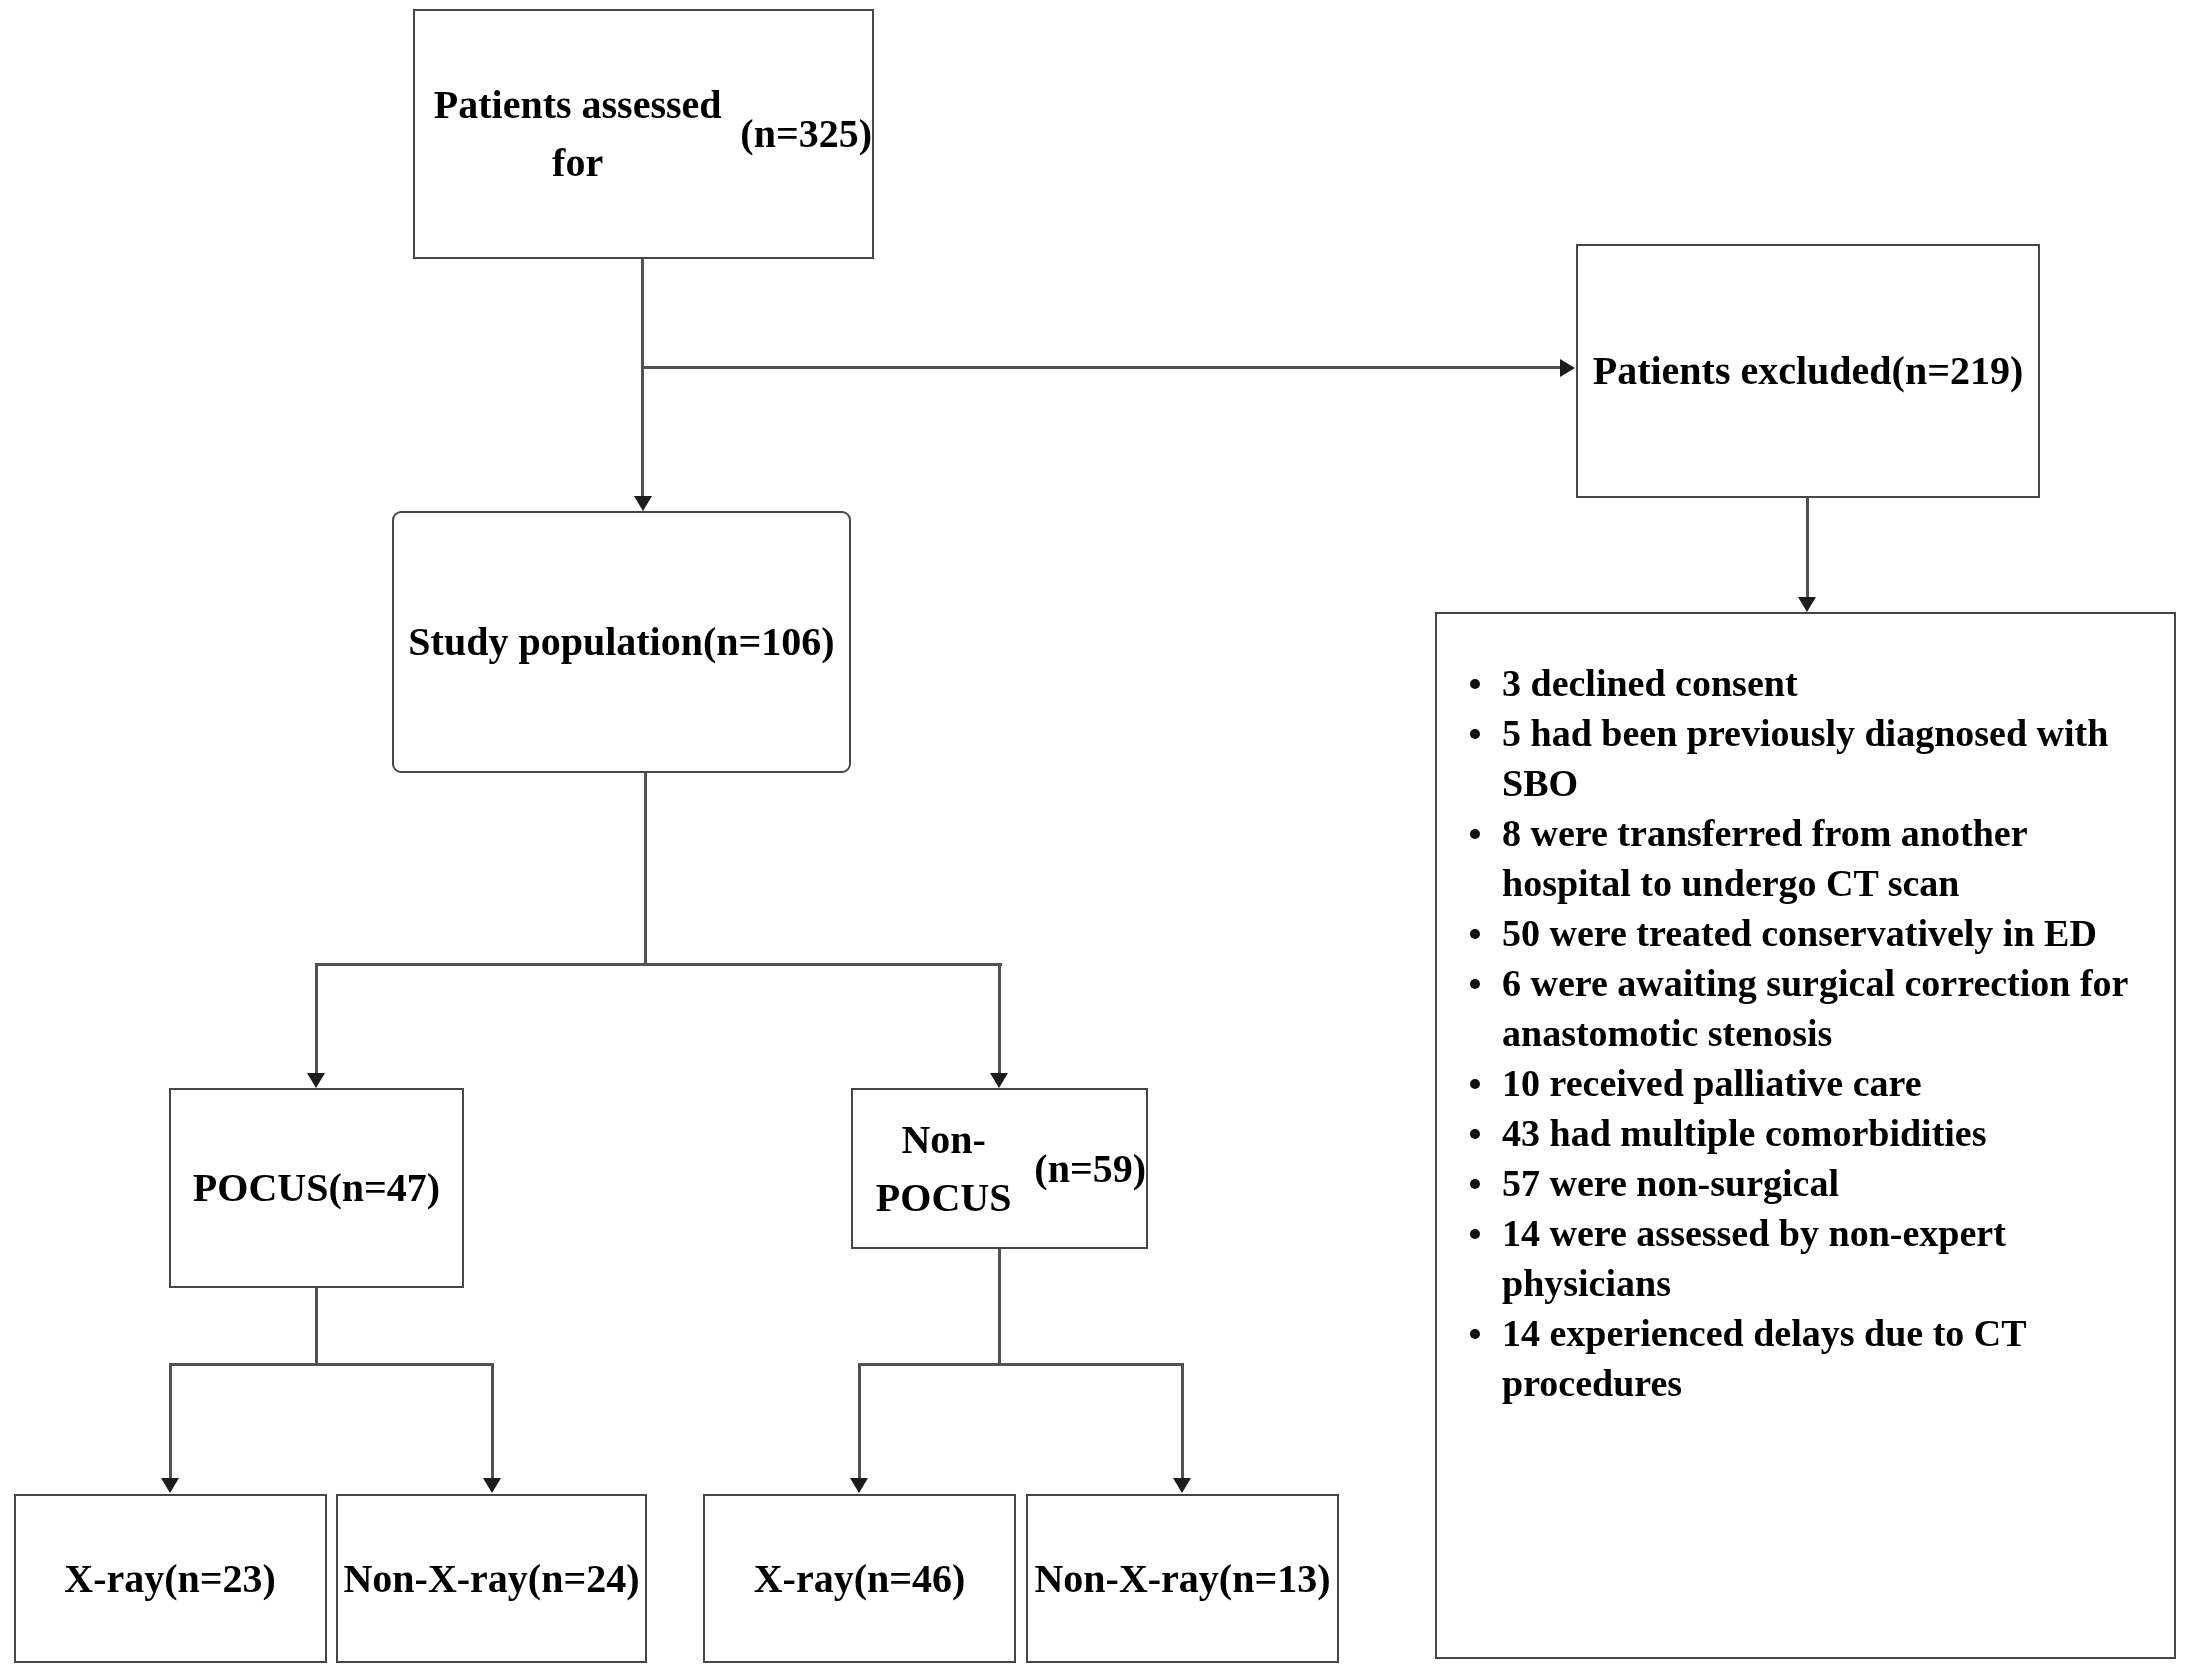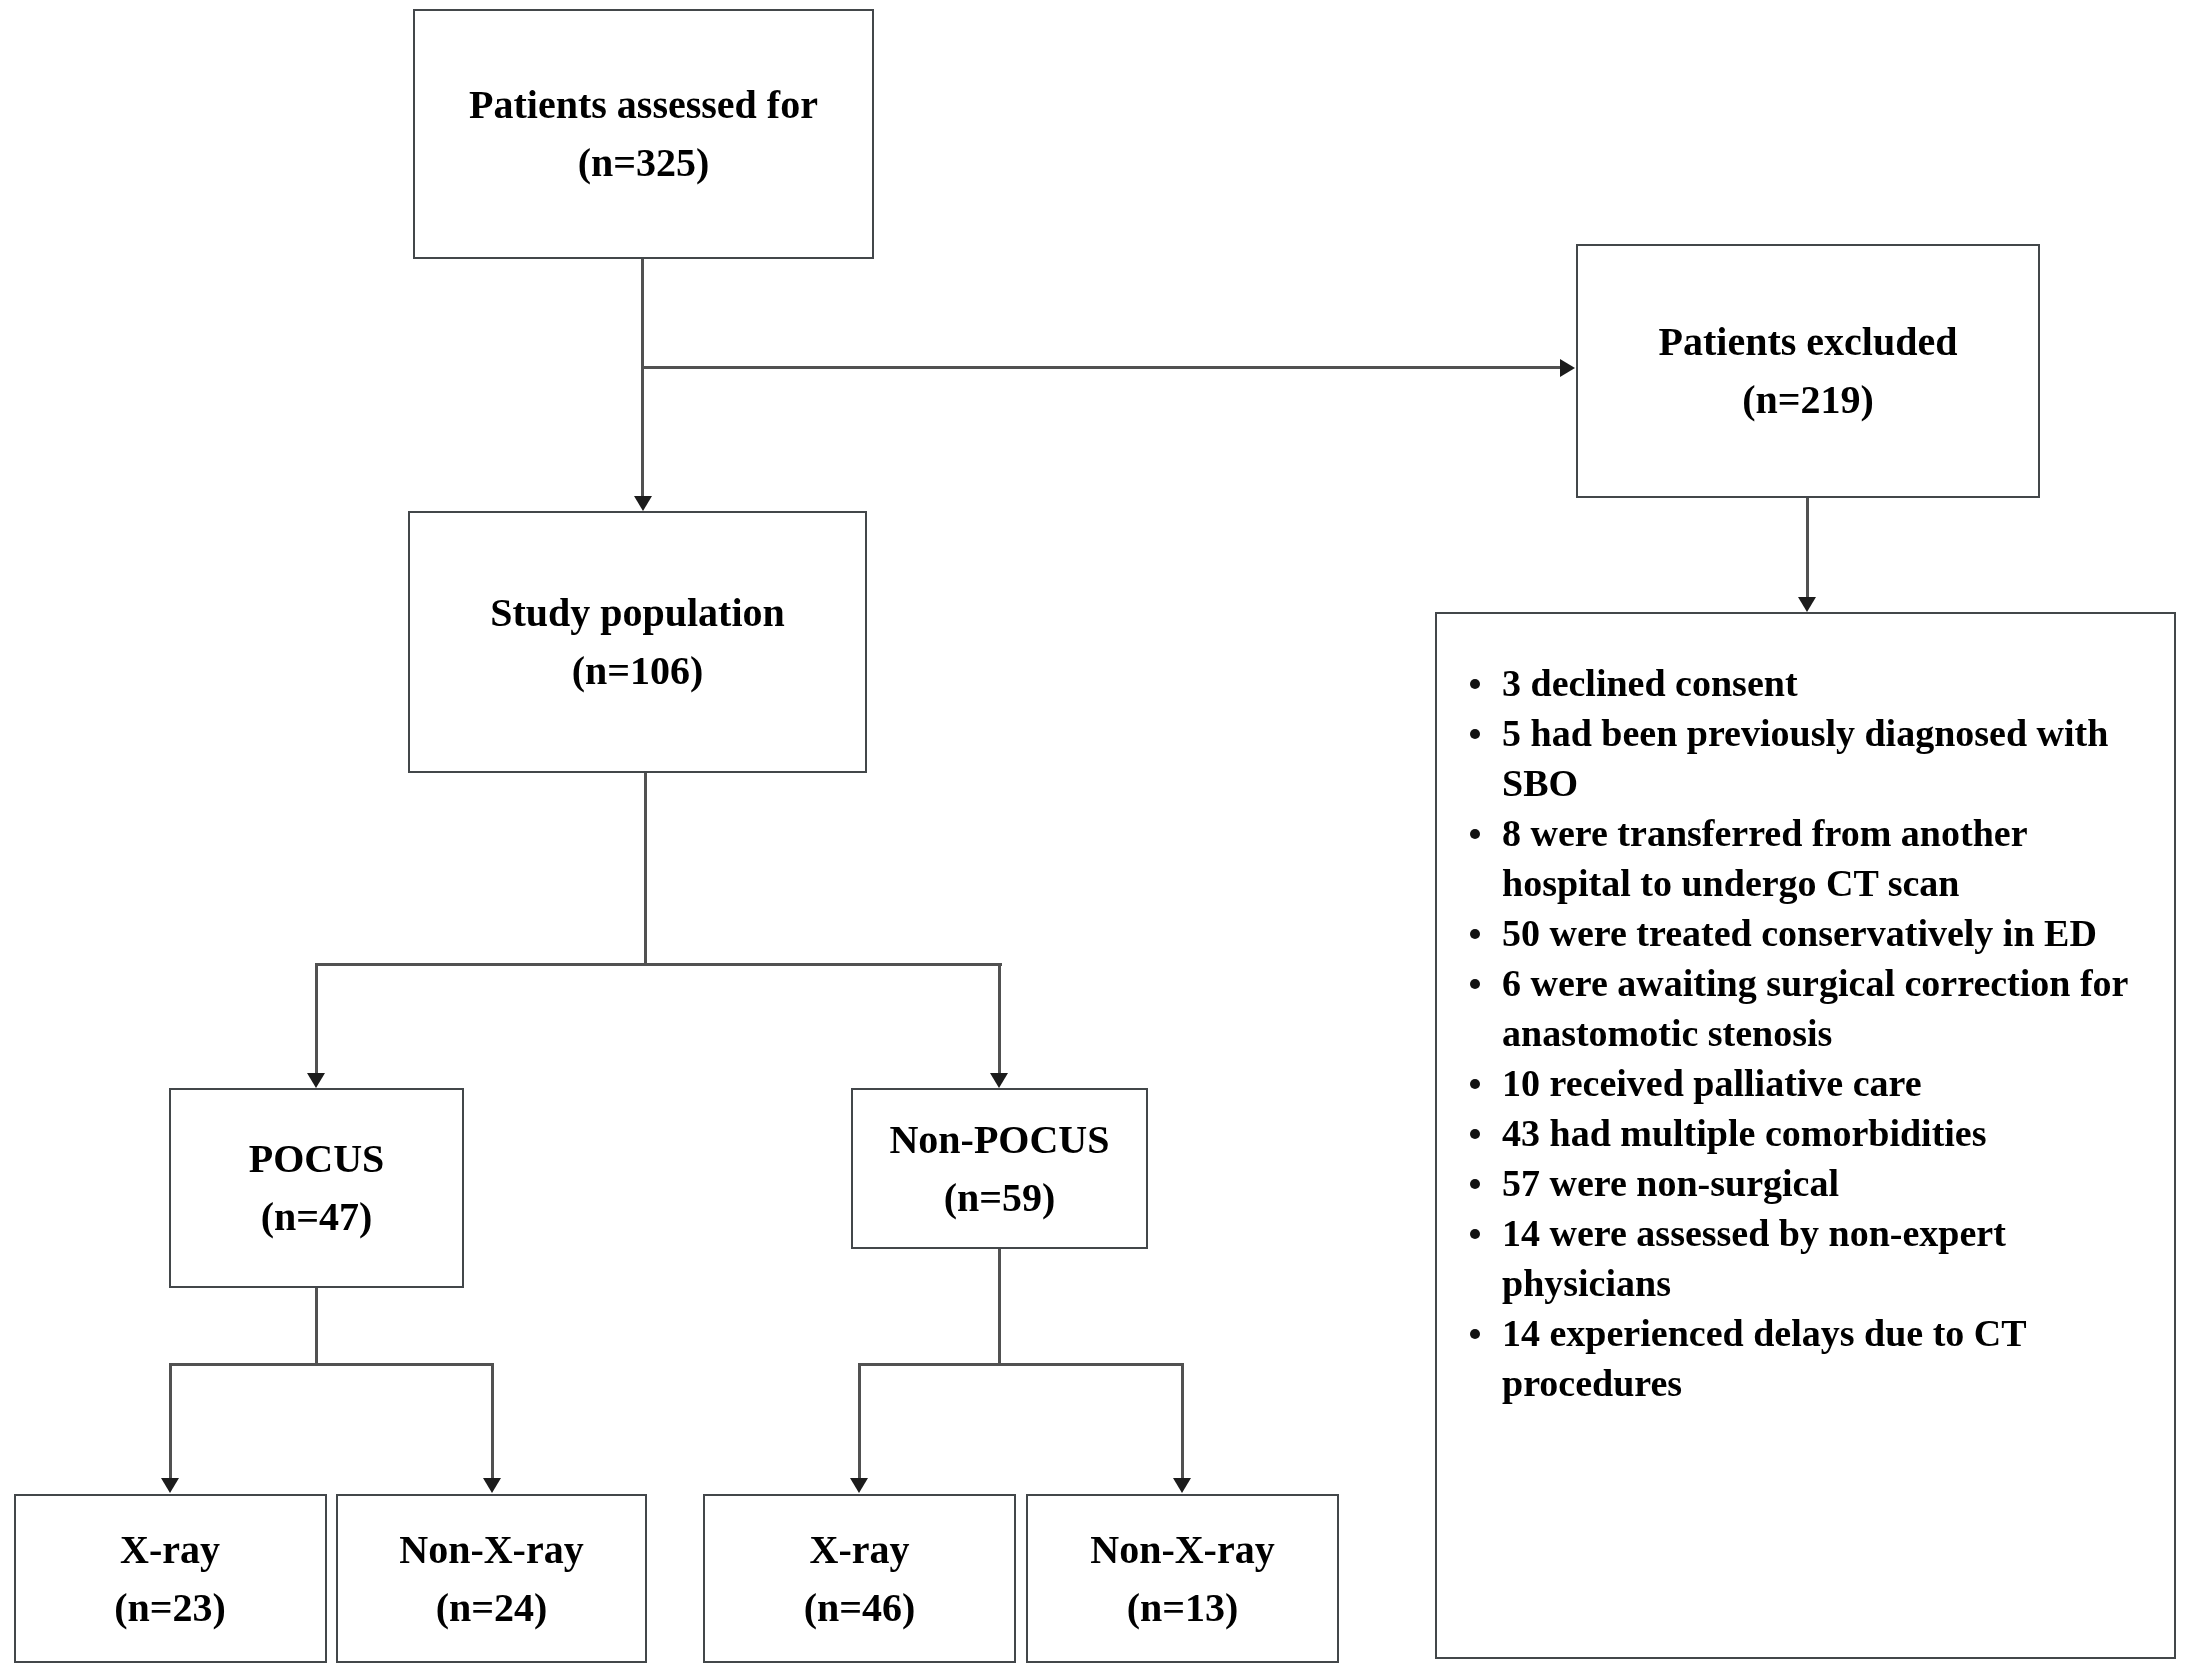--- a/index.html
+++ b/index.html
@@ -11,21 +11,20 @@
     font-family: "Liberation Serif", "DejaVu Serif", serif;
     font-weight: bold;
     color: #000000;
   }
   .box {
     position: absolute;
     box-sizing: border-box;
     border: 2.7px solid #43474a;
     background: #ffffff;
     display: flex;
-    flex-direction: column;
     align-items: center;
     justify-content: center;
     text-align: center;
     font-size: 40px;
     line-height: 58px;
   }
   .box span { display: block; }
   .line {
     position: absolute;
     background: #515151;
@@ -112,21 +111,21 @@
   <div class="box" style="left:413px; top:9px; width:461px; height:250px;">
     <span>Patients assessed for</span>
     <span>(n=325)</span>
   </div>
 
   <div class="box" style="left:1576px; top:244px; width:464px; height:254px;">
     <span>Patients excluded</span>
     <span>(n=219)</span>
   </div>
 
-  <div class="box" style="left:408px; top:511px; width:459px; height:262px;">
+  <div class="box" style="left:392px; top:511px; width:459px; height:262px;border-radius:9px;">
     <span>Study population</span>
     <span>(n=106)</span>
   </div>
 
   <div class="box" style="left:169px; top:1088px; width:295px; height:200px;">
     <span>POCUS</span>
     <span>(n=47)</span>
   </div>
 
   <div class="box" style="left:851px; top:1088px; width:297px; height:161px;">

